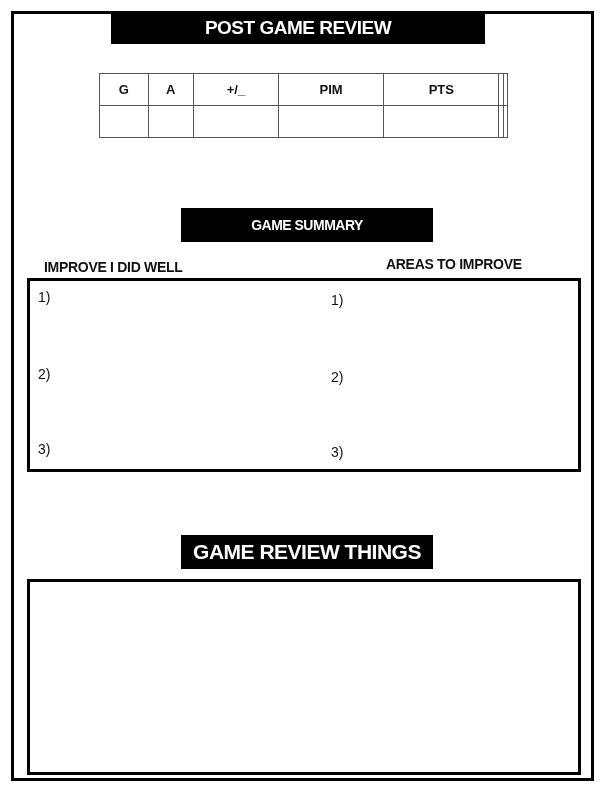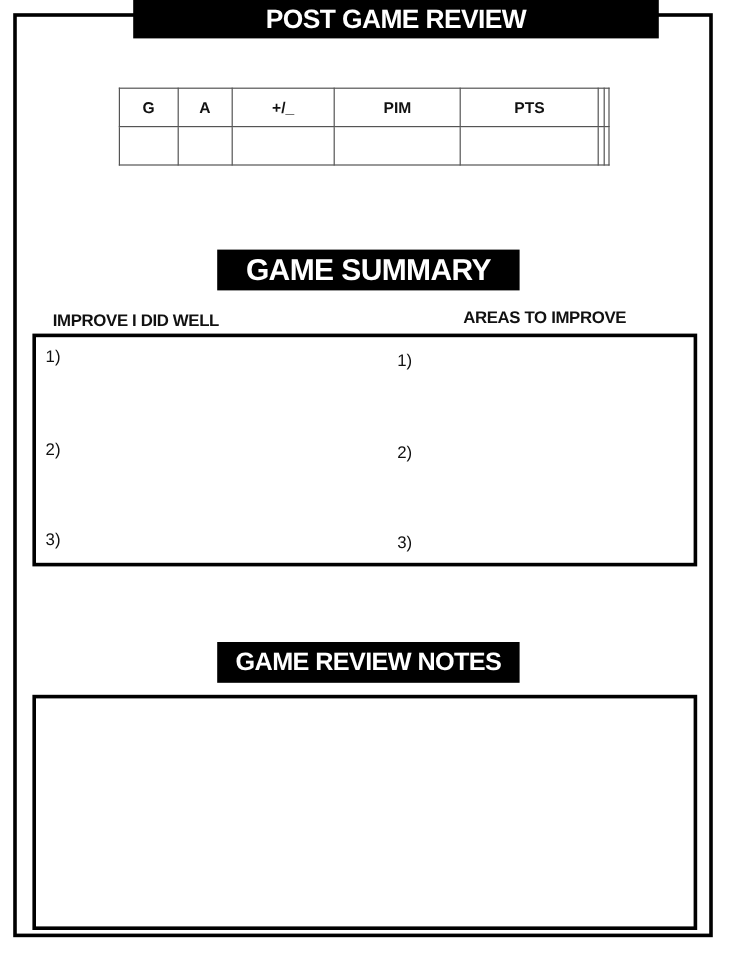--- a/index.html
+++ b/index.html
@@ -1,20 +1,20 @@
 <!DOCTYPE html>
 <html><head>
   <meta charset="utf-8">
   <style>
     html, body { margin: 0; padding: 0; background: #ffffff; }
     body { width: 612px; height: 796px; position: relative; overflow: hidden; font-family: "Liberation Sans", sans-serif; color: #111; }
     .frame { position: absolute; left: 11px; top: 11px; width: 583px; height: 770px; border: 3px solid #000; box-sizing: border-box; }
     .banner { position: absolute; background: #000; color: #fff; font-weight: bold; text-align: center; letter-spacing: -0.5px; box-sizing: border-box; }
-    .title { left: 111px; top: 0; width: 438px; height: 32px; font-size: 22px; line-height: 32px; }
-    .summary { left: 181px; top: 208px; width: 252px; height: 34px; font-size: 25px; line-height: 34px; }
+    .title { left: 111px; top: 12px; width: 374px; height: 32px; font-size: 19px; line-height: 32px; }
+    .summary { left: 181px; top: 208px; width: 252px; height: 34px; font-size: 14px; line-height: 34px; }
     .notes { left: 181px; top: 535px; width: 252px; height: 34px; font-size: 21px; line-height: 34px; }
     table.stats { position: absolute; left: 99px; top: 73px; width: 409px; border-collapse: collapse; }
     table.stats td { border: 1.5px solid #555; height: 32px; padding: 0; text-align: center; font-size: 13px; font-weight: bold; box-sizing: border-box; }
     table.stats td.opp { text-align: left; padding-left: 8px; font-size: 14px; }
     .col-label { position: absolute; font-weight: bold; font-size: 14px; letter-spacing: -0.3px; }
     .well-label { left: 44px; top: 259px; }
     .improve-label { left: 386px; top: 256px; }
     .summary-box { position: absolute; left: 27px; top: 278px; width: 554px; height: 194px; border: 3px solid #000; box-sizing: border-box; }
     .item { position: absolute; font-size: 14px; }
     .notes-box { position: absolute; left: 27px; top: 579px; width: 554px; height: 196px; border: 3px solid #000; box-sizing: border-box; }
@@ -56,15 +56,15 @@
 
 <div class="summary-box">
   <div class="item" style="left:8px; top:8px;">1)</div>
   <div class="item" style="left:8px; top:85px;">2)</div>
   <div class="item" style="left:8px; top:160px;">3)</div>
   <div class="item" style="left:301px; top:11px;">1)</div>
   <div class="item" style="left:301px; top:88px;">2)</div>
   <div class="item" style="left:301px; top:163px;">3)</div>
 </div>
 
-<div class="banner notes">GAME REVIEW NOTES</div>
+<div class="banner notes">GAME REVIEW THINGS</div>
 
 <div class="notes-box"></div>
 
 </body></html>

